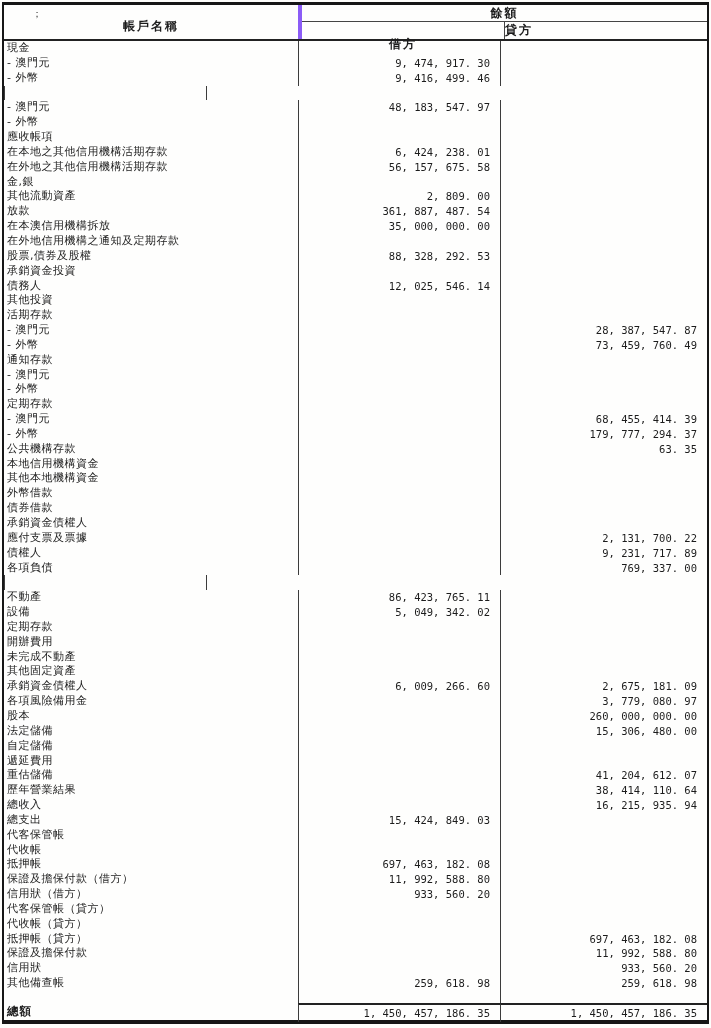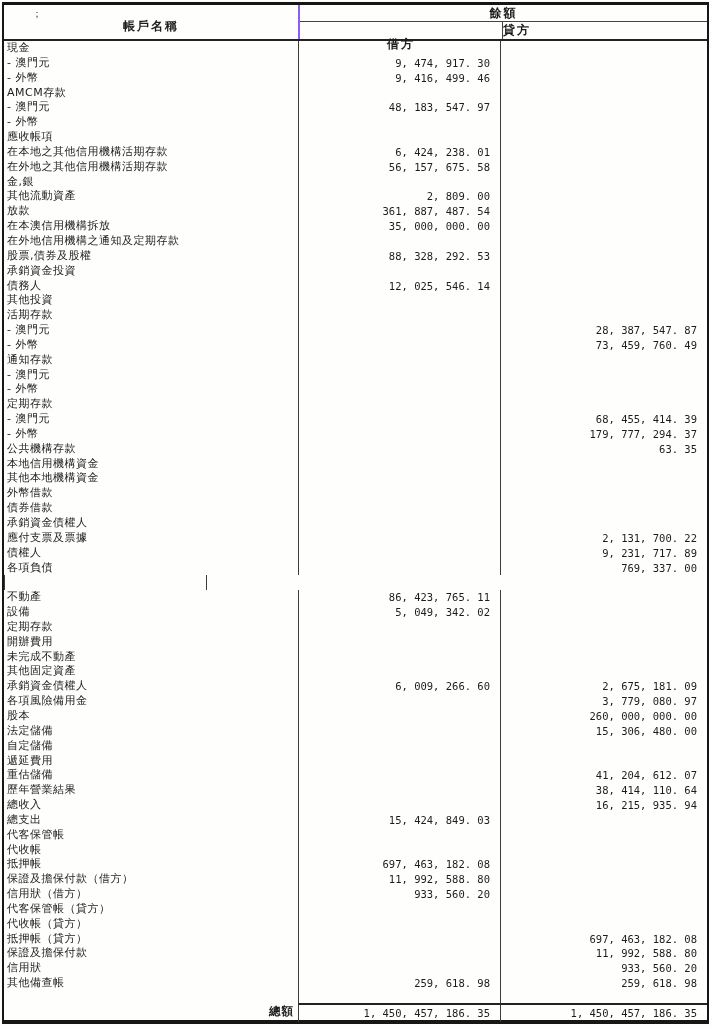--- a/index.html
+++ b/index.html
@@ -17,21 +17,21 @@
     box-sizing:border-box;
     background:#fefefd;
   }
   
   .hdr{display:flex;height:34px;border-bottom:2px solid #222;}
   .hdr-account{
     width:294px;position:relative;display:flex;align-items:flex-end;justify-content:center;
     font-weight:bold;font-size:12px;letter-spacing:2px;padding-bottom:4px;box-sizing:border-box;
   }
   .stray{position:absolute;left:28px;top:2px;font-size:10px;color:#3a3a3a;font-weight:normal;letter-spacing:0;}
-  .hdr-balance-wrap{flex:1;display:flex;flex-direction:column;border-left:2px solid #8b5cf6;box-sizing:border-box;}
+  .hdr-balance-wrap{flex:1;display:flex;flex-direction:column;border-left:4px solid #8b5cf6;box-sizing:border-box;}
   .hdr-balance{
     height:17px;line-height:16px;text-align:center;font-weight:bold;font-size:12px;
     border-bottom:1px solid #444;letter-spacing:2px;box-sizing:border-box;
   }
   .hdr-sub{display:flex;height:17px;}
   .hdr-debit{width:202px;line-height:17px;text-align:center;font-weight:bold;font-size:12px;letter-spacing:2px;box-sizing:border-box;margin-top:14px;}
   .hdr-credit{flex:1;line-height:17px;font-weight:bold;font-size:12px;letter-spacing:2px;border-left:1px solid #444;box-sizing:border-box;}
   
   .row{display:flex;height:14.85px;line-height:14.85px;}
   .cell{box-sizing:border-box;overflow:hidden;white-space:nowrap;}
@@ -40,21 +40,21 @@
     text-align:right;padding-right:10px;
     font-family:"DejaVu Sans Mono","Liberation Mono",monospace;
     font-size:10.5px;border-left:1px solid #3c3c3c;
   }
   .cell.debit{width:202px;}
   .cell.credit{flex:1;}
   
   .spacer{display:flex;height:12px;}
   .spacer .cell{height:12px;}
   .total-row{display:flex;height:19px;line-height:17px;}
-  .total-row .cell.name{text-align:right;padding-right:4px;font-weight:bold;font-size:11.5px;letter-spacing:1px;}
+  .total-row .cell.name{text-align:left;padding-right:4px;font-weight:bold;font-size:11.5px;letter-spacing:1px;}
   .total-row .cell.amt{border-top:2px solid #222;font-size:10.5px;padding-left:26px;}
 </style>
 </head>
 <body>
 
 <div class="frame">
 
   <div class="hdr">
     <div class="hdr-account">
       <span class="stray">；</span>
@@ -79,21 +79,20 @@
         <div class="cell name">- 澳門元</div>
         <div class="cell amt debit">9, 474, 917. 30</div>
         <div class="cell amt credit"></div>
       </div>
       <div class="row">
         <div class="cell name">- 外幣</div>
         <div class="cell amt debit">9, 416, 499. 46</div>
         <div class="cell amt credit"></div>
       </div>
       <div class="row">
-        <div class="cell name">AMCM存款</div>
         <div class="cell amt debit"></div>
         <div class="cell amt credit"></div>
       </div>
       <div class="row">
         <div class="cell name">- 澳門元</div>
         <div class="cell amt debit">48, 183, 547. 97</div>
         <div class="cell amt credit"></div>
       </div>
       <div class="row">
         <div class="cell name">- 外幣</div>

